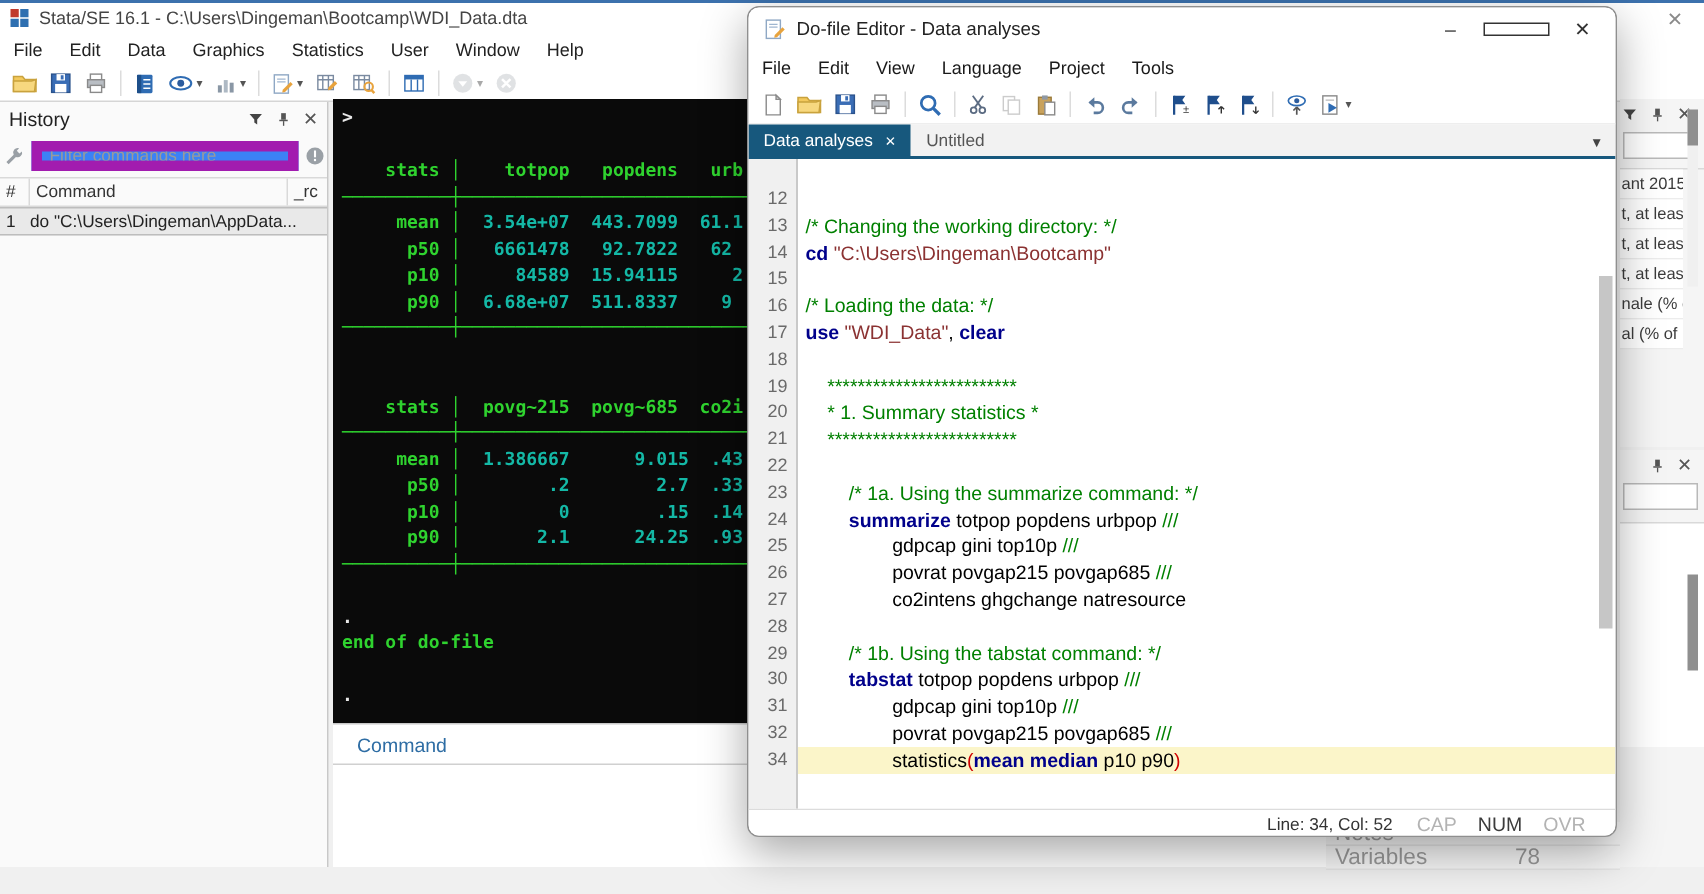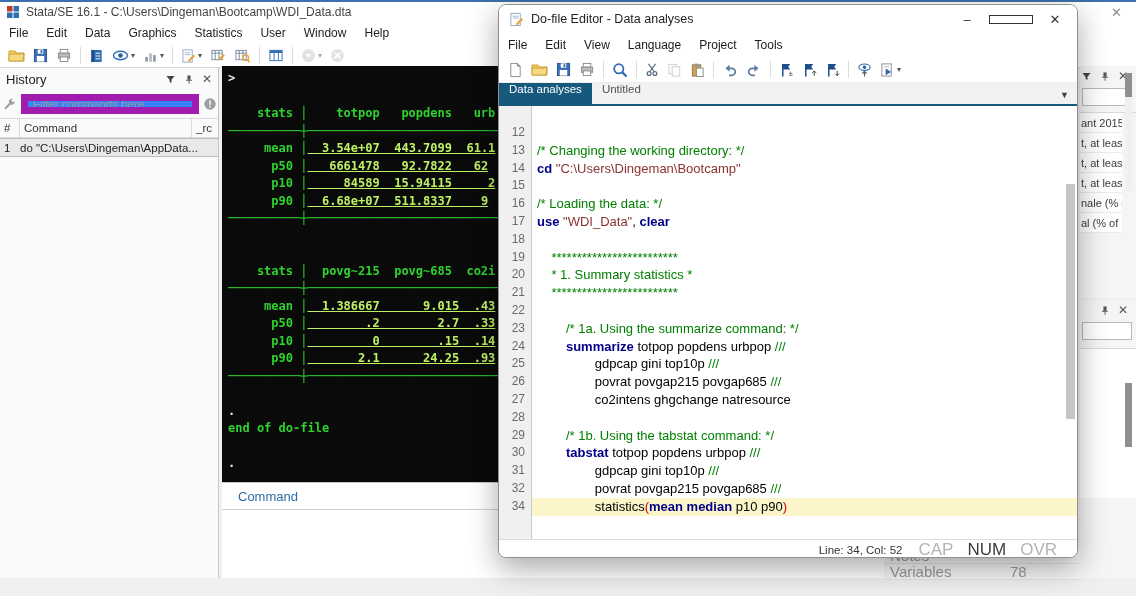--- a/index.html
+++ b/index.html
@@ -39,21 +39,21 @@
   .hrow{display:flex;height:19px;align-items:center;font-size:11.5px;color:#222;
         background:#e9e9e9;border:1px solid #bdbdbd;border-left:none;border-right:none;}
   .hrow .hnum{width:20px;padding:0 4px;}
   .hrow .hcmd{flex:1;white-space:nowrap;overflow:hidden;}
 
   
   #results{position:absolute;left:222px;top:66px;width:856px;height:416px;background:#0a0a0a;
            overflow:hidden;padding:4px 0 0 6px;}
   .rline{white-space:pre;height:17.5px;line-height:17.5px;
          font-family:"DejaVu Sans Mono",monospace;font-size:12px;font-weight:700;}
-  .rg{color:#2fd32f;} .ry{color:#bef264;text-decoration:underline;} .rw{color:#e8e8e8;}
+  .rg{color:#2fd32f;} .ry{color:#14b8a6;} .rw{color:#e8e8e8;}
 
   
   #command{position:absolute;left:222px;top:482px;width:856px;height:96px;background:#fff;
            border-top:1px solid #c8c8c8;}
   #command-title{color:#2e6da4;font-size:13px;padding:6px 0 5px 16px;}
   #command-input{border-top:1px solid #d0d0d0;height:60px;background:#fff;}
 
   
   .rpanel{position:absolute;background:#f5f5f5;}
   #vars-panel{left:1080px;top:66px;width:56px;height:232px;}
@@ -70,37 +70,37 @@
   #props-list .thumb{position:absolute;right:4px;top:34px;width:7px;height:64px;background:#8f8f8f;}
   #props-rows{position:absolute;left:884px;top:548px;width:196px;height:32px;z-index:1;}
   .prow{display:flex;height:16px;align-items:center;font-size:15px;color:#9a9a9a;
         border-bottom:1px solid #e6e6e6;background:#f7f7f7;}
   .prow .pl{flex:1;padding-left:6px;} .prow .pv{width:70px;}
 
   
   #statusbar{position:absolute;left:0;top:599px;width:1136px;height:16px;background:#f0f0f0;
              border-top:1px solid #d8d8d8;display:flex;align-items:center;font-size:11.5px;color:#333;}
   #status-path{padding-left:6px;flex:1;}
-  .ind{color:#b3b3b3;margin-right:14px;font-size:17px;}
+  .ind{color:#b3b3b3;margin-right:14px;font-size:13px;}
   .ind.on{color:#3c3c3c;}
 
   
   #editor{position:absolute;left:498px;top:4px;width:580px;height:554px;background:#fff;z-index:10;
           border:1px solid #8f8f8f;border-radius:8px;box-shadow:0 10px 30px rgba(0,0,0,.35);}
   #editor-inner{position:absolute;inset:0;border-radius:7px;overflow:hidden;}
   #ed-titlebar{height:28px;display:flex;align-items:center;padding-left:10px;font-size:12.5px;color:#222;background:#fff;}
   #ed-titlebar .t{margin-left:7px;flex:1;}
   .winctl{display:flex;align-items:center;gap:0;}
   .winctl span{width:44px;text-align:center;color:#333;font-size:13px;}
   .maxbox{display:inline-block;width:9px;height:9px;border:1px solid #333;}
   #ed-menubar{height:24px;display:flex;align-items:center;font-size:12px;background:#fff;}
   #ed-toolbar{height:26px;display:flex;align-items:center;padding-left:5px;background:#fff;border-bottom:1px solid #eee;}
   #ed-tabbar{height:23px;display:flex;align-items:flex-end;background:#f2f2f2;position:relative;
              border-bottom:2px solid #17587d;}
-  .tab{height:21px;display:flex;align-items:center;padding:0 10px;font-size:11.5px;gap:20px;flex-direction:column;}
+  .tab{height:21px;display:flex;align-items:center;padding:0 10px;font-size:11.5px;gap:8px;}
   .tab.active{background:#17587d;color:#fff;}
   .tab.inactive{color:#555;}
   .tab-x{font-size:9px;}
   #tab-caret{position:absolute;right:8px;bottom:4px;font-size:9px;color:#444;}
   #code-area{position:relative;height:433px;
              background:linear-gradient(90deg,#f0f0f0 0 32px,#c9c9c9 32px 33px,#fff 33px);
              padding-top:18px;overflow:hidden;}
   .code-line{display:flex;height:17.8px;line-height:17.8px;
              font-family:Liberation Sans, sans-serif;font-size:13px;}
   .ln{flex:0 0 33px;text-align:right;padding-right:7px;color:#6a6a6a;font-size:12px;}

